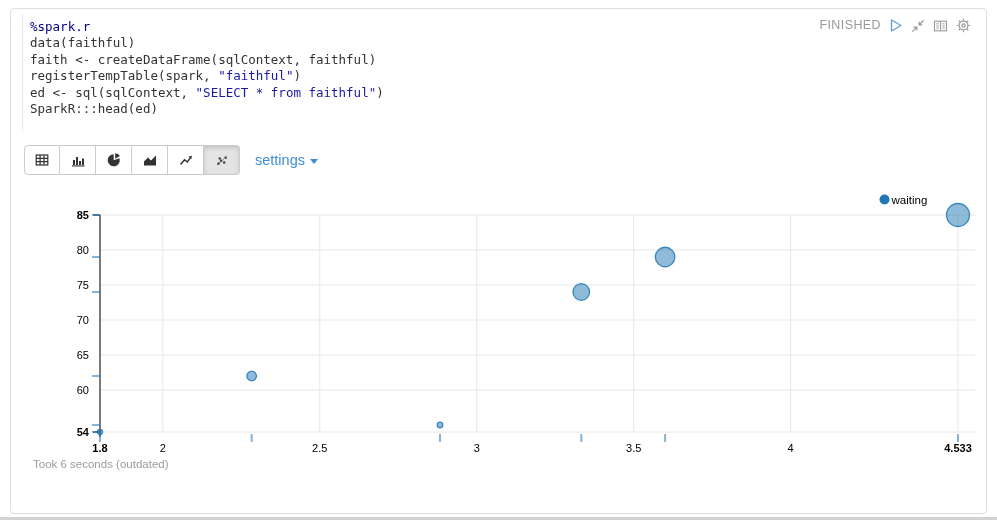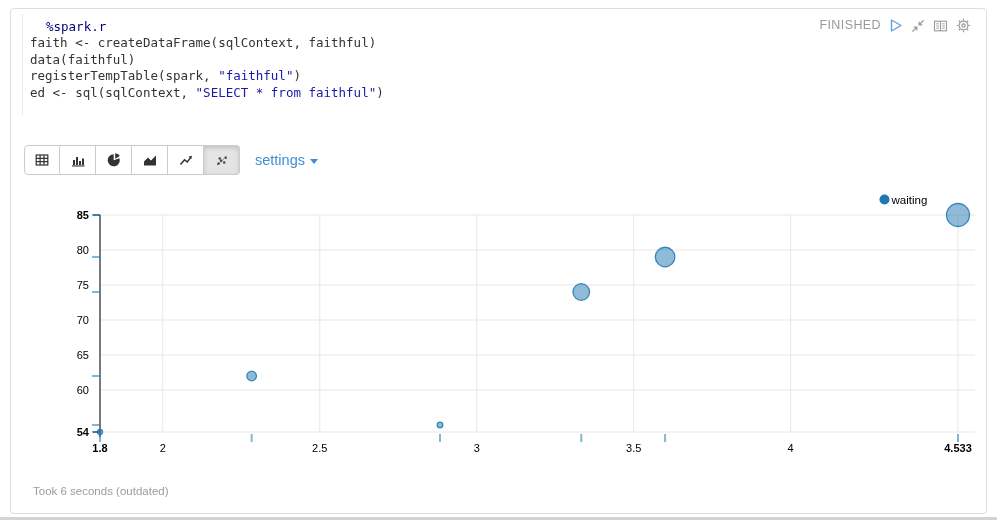--- a/index.html
+++ b/index.html
@@ -8,21 +8,21 @@
   .card{position:absolute;left:10px;top:8px;width:975px;height:504px;background:#fff;
         border:1px solid #dedede;border-radius:4px;}
   .bottom-edge{position:absolute;left:0;top:517px;width:997px;height:3px;background:#d3d3d3;}
 
   
   .editor{position:absolute;left:22px;top:14px;width:760px;border-left:1px solid #e8e8e8;
           padding:5px 0 14px 7px;font-family:"DejaVu Sans Mono","Liberation Mono",monospace;
           font-size:12.5px;line-height:16.4px;color:#333;cursor:text;}
   .code-line{white-space:pre;}
   .tok-plain{color:#333;}
-  .tok-directive{color:#000080;margin-left:16px;}
+  .tok-directive{color:#000080;}
   .tok-string{color:#1a1aa6;}
 
   
   .status{position:absolute;top:18px;right:26px;display:flex;align-items:flex-start;gap:8px;}
   .status-label{color:#999;font-size:12.5px;letter-spacing:.4px;}
   .sbtn{border:none;background:none;padding:0;margin:0;cursor:pointer;display:flex;align-items:center;}
   .icn{display:inline-flex;align-items:center;justify-content:center;}
   .icn svg{display:block;}
 
   
@@ -35,34 +35,35 @@
   .ctbtn.selected{background:#e4e4e4;box-shadow:inset 0 2px 4px rgba(0,0,0,.15);}
   .settings-link{margin-left:15px;font-size:14.5px;color:#3e8ed0;text-decoration:none;
                  display:flex;align-items:center;cursor:pointer;}
   .caret{display:inline-block;width:0;height:0;border-left:4.5px solid transparent;
          border-right:4.5px solid transparent;border-top:5px solid #3e8ed0;margin-left:5px;margin-top:2px;}
 
   
   .chart{position:absolute;left:0;top:185px;width:997px;height:290px;}
   .chart svg text{font-family:"Liberation Sans",sans-serif;}
 
-  .footer{position:absolute;left:33px;top:485px;font-size:11.5px;color:#9c9c9c;}
+  .footer{position:absolute;left:33px;top:458px;font-size:11.5px;color:#9c9c9c;}
 </style>
 </head>
 <body>
 
 <div class="screen">
   <div class="card"></div>
 
   <div class="editor">
       <div class="code-line"><span class="tok-directive">%spark.r</span></div>
+      <div class="code-line"><span class="tok-plain">data(faithful)</span></div>
       <div class="code-line"><span class="tok-plain">faith &lt;- createDataFrame(sqlContext, faithful)</span></div>
-      <div class="code-line"><span class="tok-plain">data(faithful)</span></div>
       <div class="code-line"><span class="tok-plain">registerTempTable(spark, </span><span class="tok-string">"faithful"</span><span class="tok-plain">)</span></div>
       <div class="code-line"><span class="tok-plain">ed &lt;- sql(sqlContext, </span><span class="tok-string">"SELECT * from faithful"</span><span class="tok-plain">)</span></div>
+      <div class="code-line"><span class="tok-plain">SparkR:::head(ed)</span></div>
     </div>
 
   <div class="status">
     <span class="status-label">FINISHED</span>
     <span class="status-actions" style="display:flex;gap:8px;align-items:center;">
         <button class="sbtn">
           <span class="icn">
             <svg width="14" height="15" viewBox="0 0 14 15">
               <path d="M2.5 2 L12 7.5 L2.5 13 Z" fill="none" stroke="#64a0d8" stroke-width="1.4" stroke-linejoin="round"></path>
             </svg>

